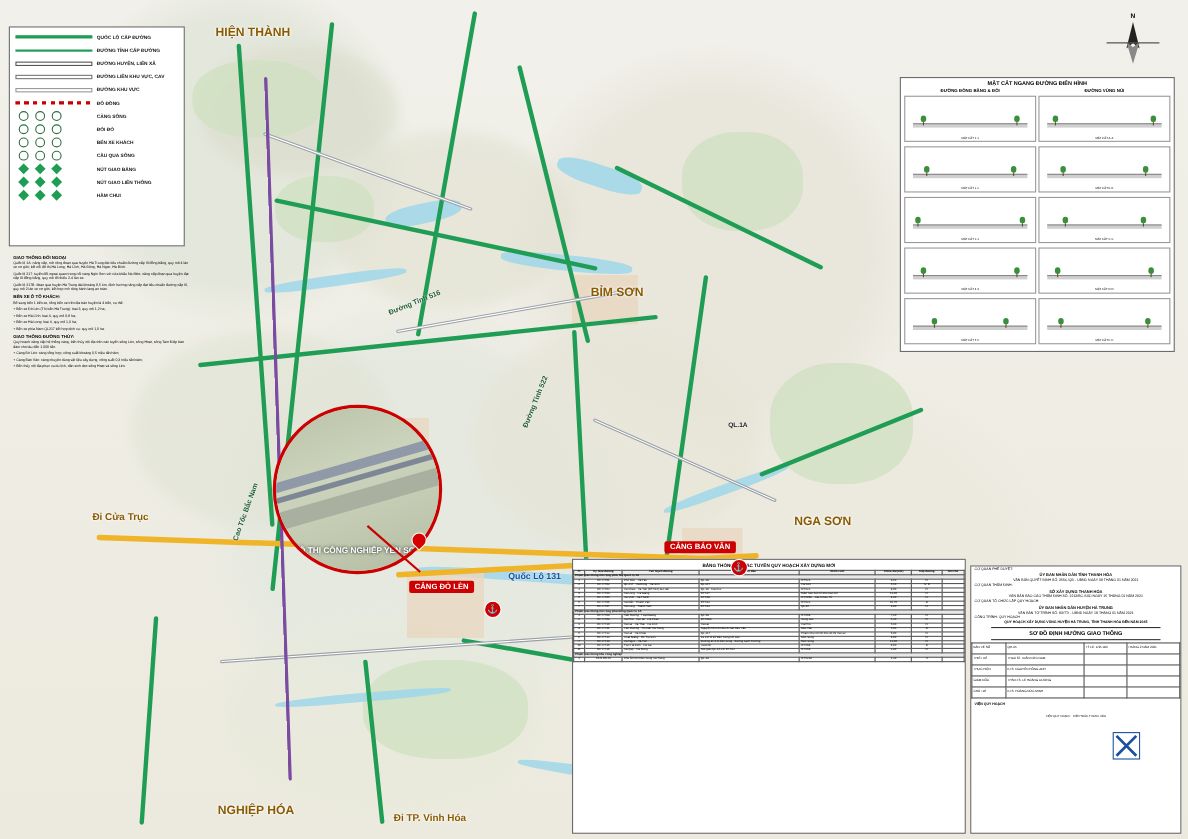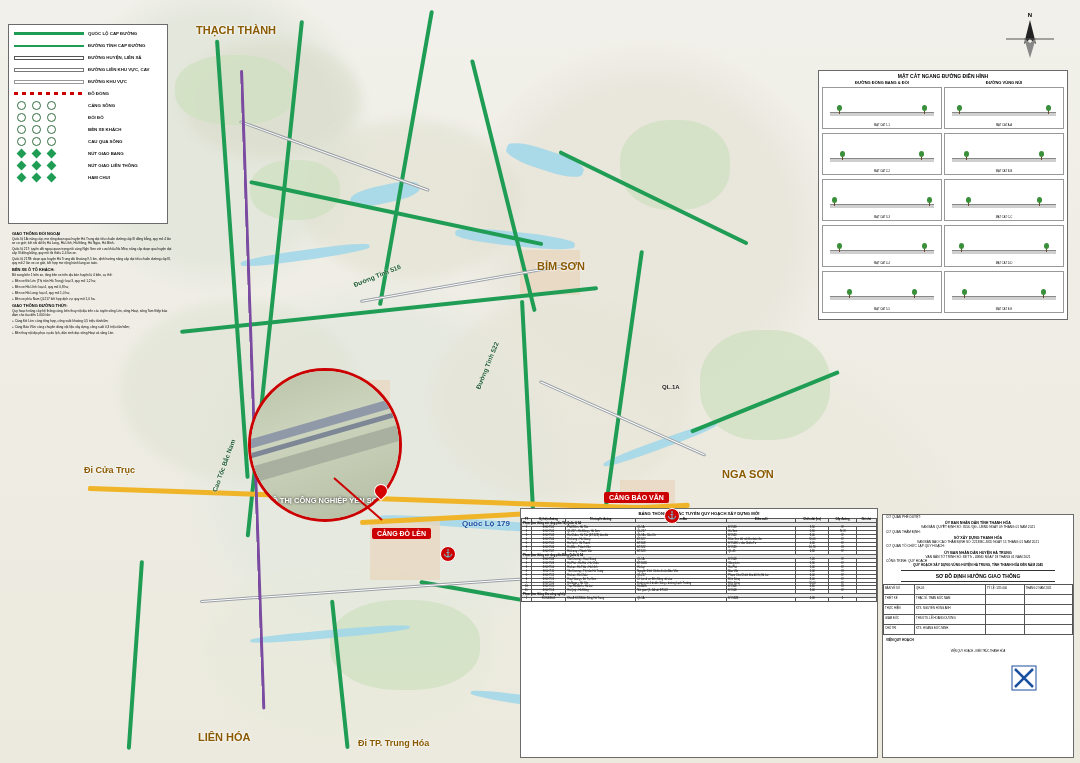--- a/index.html
+++ b/index.html
@@ -729,32 +729,32 @@
     <div class="strip" style="top:74px;height:16px;background:#a9b0a0;"></div>
     <div class="lbl">ĐÔ THỊ CÔNG NGHIỆP YÊN SƠN</div>
   </div>
   <svg style="position:absolute;left:330px;top:470px;width:80px;height:60px;">
     <line x1="4" y1="8" x2="52" y2="50" stroke="#c00" stroke-width="2"></line>
   </svg>
   <div class="pin" style="left:374px;top:484px;">
       <div class="head"></div>
     </div>
 
-  <div class="place big" style="left:196px;top:24px;">THẠCH THÀNH</div>
+  <div class="place big" style="left:196px;top:24px;">HIỆN THÀNH</div>
   <div class="place big" style="left:537px;top:260px;">BỈM SƠN</div>
   <div class="place big" style="left:722px;top:468px;">NGA SƠN</div>
-  <div class="place big" style="left:198px;top:731px;">LIÊN HÓA</div>
+  <div class="place big" style="left:198px;top:731px;">NGHIỆP HÓA</div>
 
   <div class="place" style="left:84px;top:465px;font-size:9px;">Đi Cửa Trục</div>
-  <div class="place" style="left:358px;top:738px;font-size:9px;">Đi TP. Trung Hóa</div>
+  <div class="place" style="left:358px;top:738px;font-size:9px;">Đi TP. Vinh Hóa</div>
 
   <div class="road-label" style="left:352px;top:272px;transform:rotate(-22deg);">Đường Tỉnh 516</div>
   <div class="road-label" style="left:462px;top:362px;transform:rotate(-68deg);">Đường Tỉnh 522</div>
   <div class="road-label" style="left:196px;top:462px;transform:rotate(-70deg);">Cao Tốc Bắc Nam</div>
-  <div class="road-label dark" style="left:462px;top:519px;font-size:8px;color:#1b4fa0;">Quốc Lộ 179</div>
+  <div class="road-label dark" style="left:462px;top:519px;font-size:8px;color:#1b4fa0;">Quốc Lộ 131</div>
   <div class="road-label dark" style="left:662px;top:384px;font-size:6px;">QL.1A</div>
 
   <div class="badge" style="left:372px;top:528px;">CẢNG ĐÒ LÈN</div>
   <div class="badge" style="left:604px;top:492px;">CẢNG BÁO VĂN</div>
   <div class="anchor" style="left:440px;top:546px;">⚓</div>
   <div class="anchor" style="left:664px;top:508px;">⚓</div>
 
 </div>
 
 </body></html>

